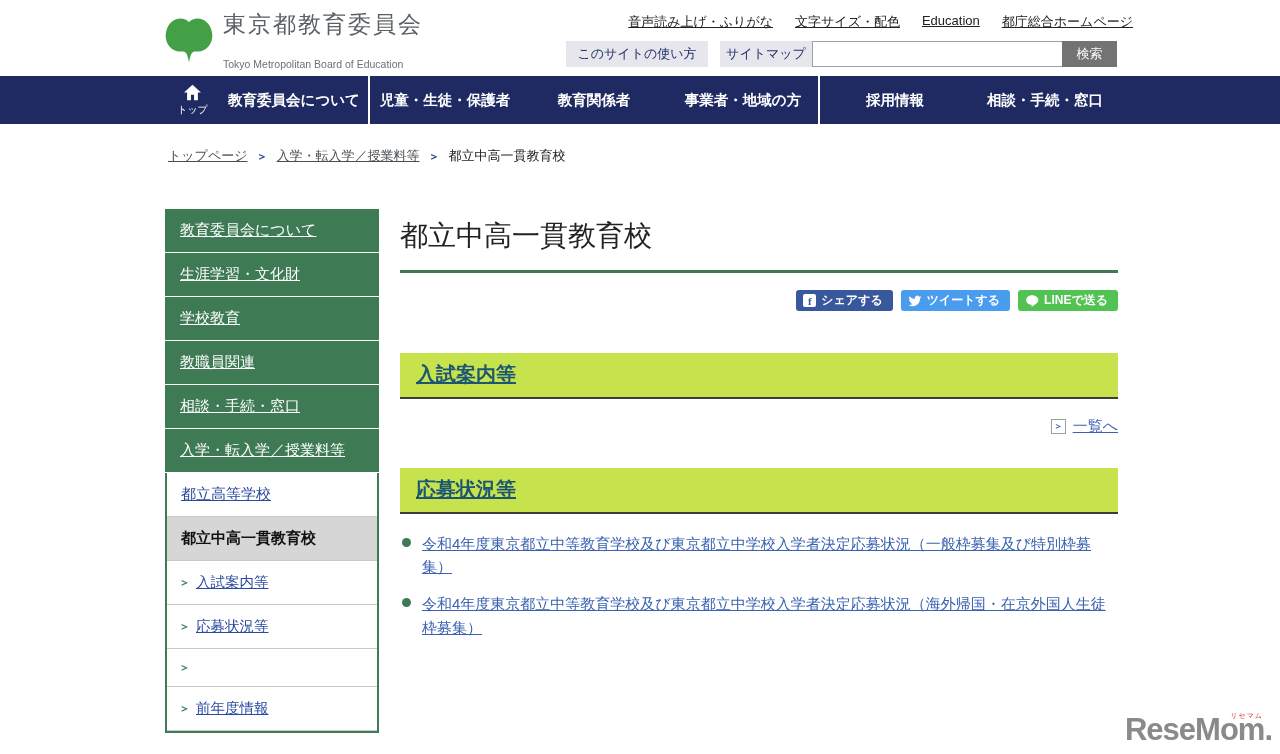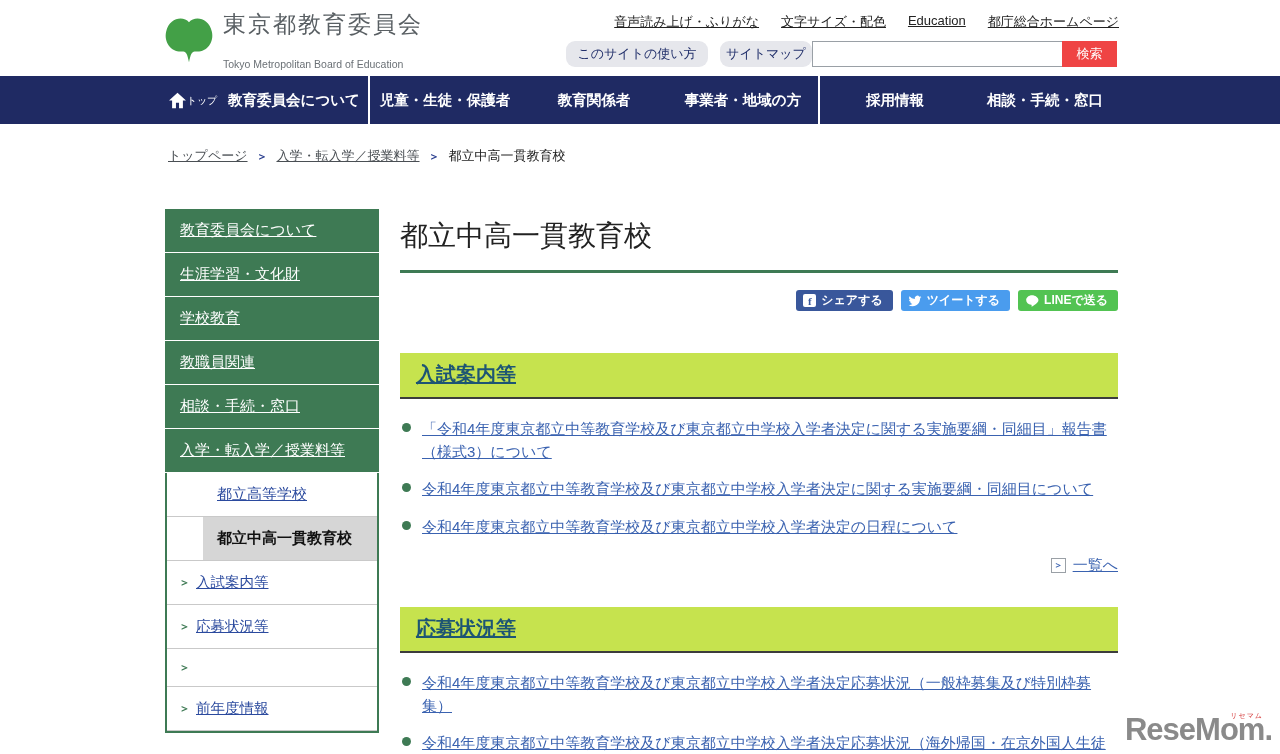--- a/index.html
+++ b/index.html
@@ -6,50 +6,50 @@
   html,body { width:1280px; height:754px; }
   body { font-family:"Liberation Sans","DejaVu Sans",sans-serif; background:#fff; }
   .page { position:relative; width:1280px; height:754px; overflow:hidden; background:#fff; }
 
   
   .header { position:relative; height:76px; background:#fff; }
   .logo { position:absolute; left:163px; top:9px; display:flex; align-items:center; gap:8px; }
   .logo-icon { width:52px; height:52px; }
   .logo-jp { font-size:23px; color:#595f63; letter-spacing:2px; }
   .logo-en { font-size:10.5px; color:#6b7176; margin-top:18px; }
-  .util-links { position:absolute; top:13px; right:161px; display:flex; gap:22px; }
+  .util-links { position:absolute; top:13px; right:147px; display:flex; gap:22px; }
   .util-links a { font-size:13px; color:#222; text-decoration:underline; cursor:pointer; }
   .tools { position:absolute; top:41px; right:163px; display:flex; align-items:center; }
-  .gray-btn { background:#e6e7ec; color:#22306b; font-size:13px; height:26px; display:flex; align-items:center; justify-content:center; cursor:pointer;border-radius:9px; }
+  .gray-btn { background:#e6e7ec; color:#22306b; font-size:13px; height:26px; display:flex; align-items:center; justify-content:center; cursor:pointer; }
   .btn-usage { width:142px; margin-right:12px; }
   .btn-sitemap { width:92px; margin-right:0; }
   .search-input { width:250px; height:26px; border:1px solid #9aa0a6; border-right:none; padding:0 8px; font-size:13px; outline:none; }
-  .search-btn { width:55px; height:26px; background:#ef4444; color:#fff; font-size:13px; border:none; cursor:pointer; }
+  .search-btn { width:55px; height:26px; background:#737373; color:#fff; font-size:13px; border:none; cursor:pointer; }
 
   
   .nav { display:flex; height:48px; background:#1f2a63; align-items:stretch; }
   .nav-spacer { width:165px; }
   .nav-fill { flex:1; }
-  .nav-home { width:55px; display:flex; flex-direction:row; align-items:center; justify-content:center; cursor:pointer; }
+  .nav-home { width:55px; display:flex; flex-direction:column; align-items:center; justify-content:center; cursor:pointer; }
   .nav-home svg { width:19px; height:17px; }
   .nav-home-label { color:#fff; font-size:10px; margin-top:2px; }
   .nav-item { display:flex; align-items:center; justify-content:center; color:#fff; font-size:14.5px; font-weight:bold; cursor:pointer; }
   .nav-div { width:2px; background:#fff; }
 
   
   .breadcrumb { margin:23px 0 0 168px; font-size:13px; display:flex; align-items:center; gap:9px; }
   .breadcrumb a { color:#4a4f54; text-decoration:underline; cursor:pointer; }
   .crumb-sep { color:#2b3f8f; font-size:11px; font-weight:bold; }
   .crumb-current { color:#222; }
 
   
   .sidebar { position:absolute; left:165px; top:209px; width:214px; background:#3e7a54; padding-bottom:2px; }
   .side-main-item { display:block; padding:12px 15px; font-size:15px; color:#fff; text-decoration:underline; border-bottom:1px solid #fff; cursor:pointer; }
   .side-sub { background:#fff; border-left:2px solid #3e7a54; border-right:2px solid #3e7a54; }
-  .side-sub-row { border-bottom:1px solid #c9c9c9;padding-left:36px; }
+  .side-sub-row { border-bottom:1px solid #c9c9c9; }
   .side-link { display:block; padding:12px 14px; font-size:15px; color:#2b4a9e; text-decoration:underline; cursor:pointer; }
   .side-current { padding:12px 14px; font-size:15px; font-weight:bold; color:#111; background:#d6d6d6; }
   .side-arrow-row { display:flex; align-items:center; padding:11px 10px 11px 12px; cursor:pointer; }
   .side-chevron { color:#3e7a54; font-weight:bold; font-size:11px; margin-right:6px; flex:0 0 auto; }
   .side-arrow-link { font-size:14.5px; color:#2b4a9e; text-decoration:underline; line-height:1.45; }
 
   
   .main { position:absolute; left:400px; top:209px; width:718px; }
   .page-title { margin-top:8px; font-size:28px; font-weight:500; color:#222; padding-bottom:15px; border-bottom:3px solid #3e7a54; }
   .share-row { display:flex; justify-content:flex-end; gap:8px; margin-top:17px; }
@@ -189,34 +189,20 @@
             </svg>
         </span>
         <span>LINEで送る</span>
       </div>
     </div>
 
     <div class="section">
       <div class="section-banner">
         <a class="section-heading">入試案内等</a>
       </div>
-      <ul class="link-list">
-        <li>
-          <span class="bullet"></span>
-          <a class="doc-link">「令和4年度東京都立中等教育学校及び東京都立中学校入学者決定に関する実施要綱・同細目」報告書（様式3）について</a>
-        </li>
-        <li>
-          <span class="bullet"></span>
-          <a class="doc-link">令和4年度東京都立中等教育学校及び東京都立中学校入学者決定に関する実施要綱・同細目について</a>
-        </li>
-        <li>
-          <span class="bullet"></span>
-          <a class="doc-link">令和4年度東京都立中等教育学校及び東京都立中学校入学者決定の日程について</a>
-        </li>
-      </ul>
       <div class="more-row">
         <span class="more-box">＞</span>
         <a class="more-link">一覧へ</a>
       </div>
     </div>
 
     <div class="section">
       <div class="section-banner">
         <a class="section-heading">応募状況等</a>
       </div>

